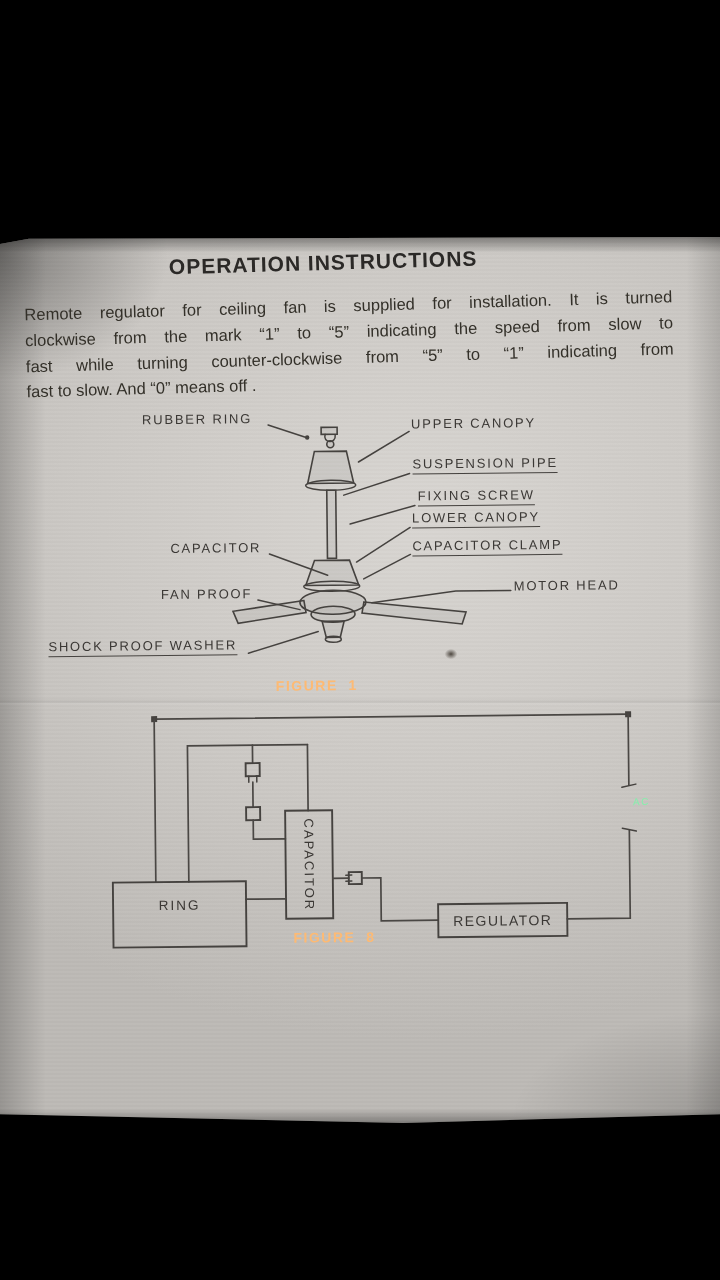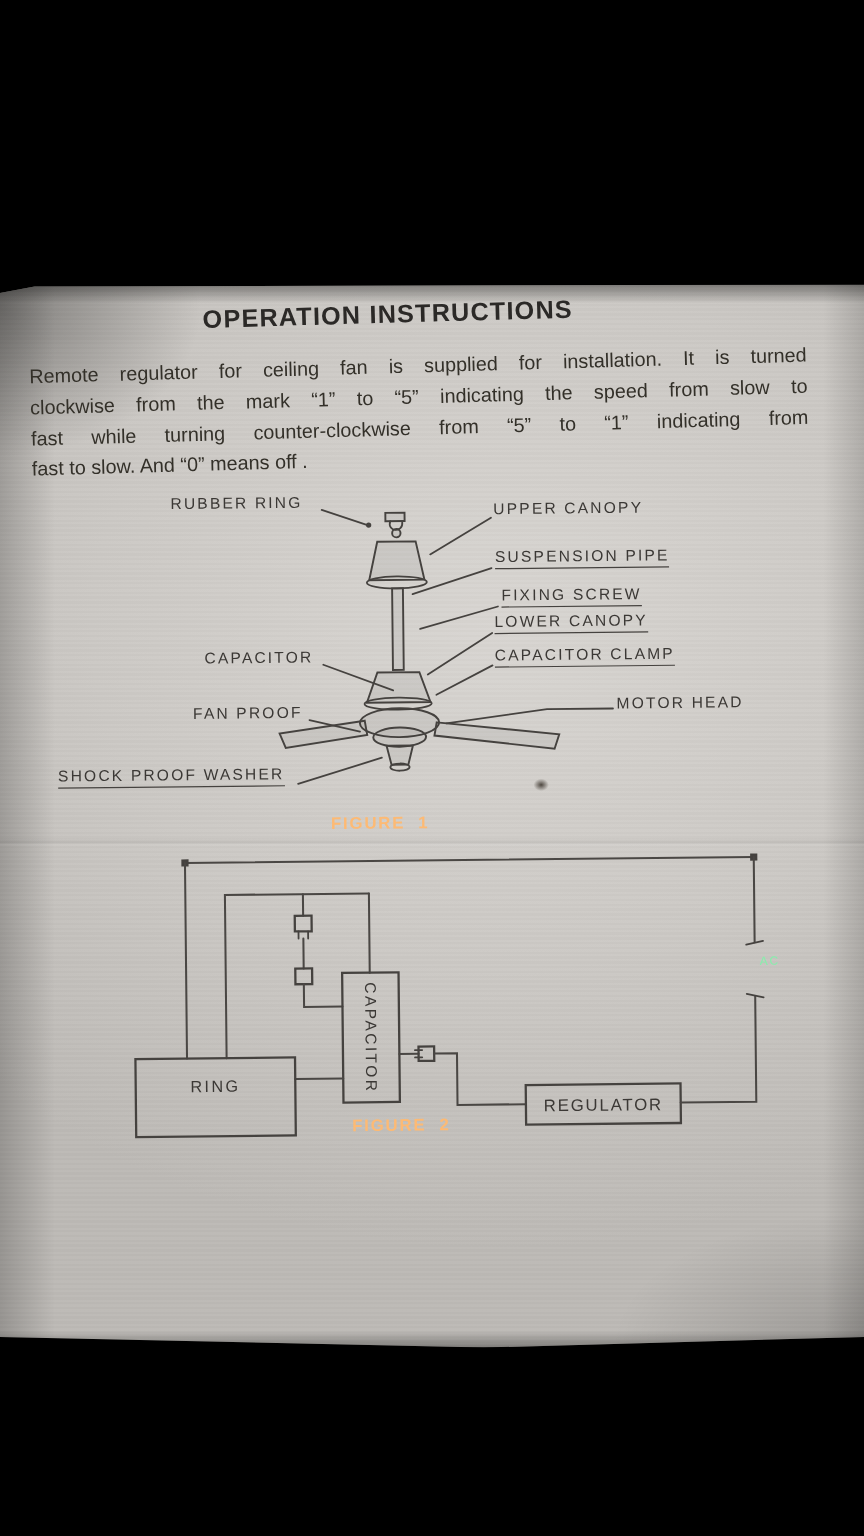--- a/index.html
+++ b/index.html
@@ -209,17 +209,17 @@
     <div class="motor-label">
       <span>RING</span>
     </div>
     <div class="cap-label">
       <span>CAPACITOR</span>
     </div>
     <div class="reg-label">
       <span>REGULATOR</span>
     </div>
     <div class="ac-label">AC</div>
-    <div class="figcap" style="left:292px;top:929px">FIGURE  2</div>
+    <div class="figcap" style="left:292px;top:929px">FIGURE  8</div>
 
     <div class="stain"></div>
   </div>
 </div>
 
 </body></html>

